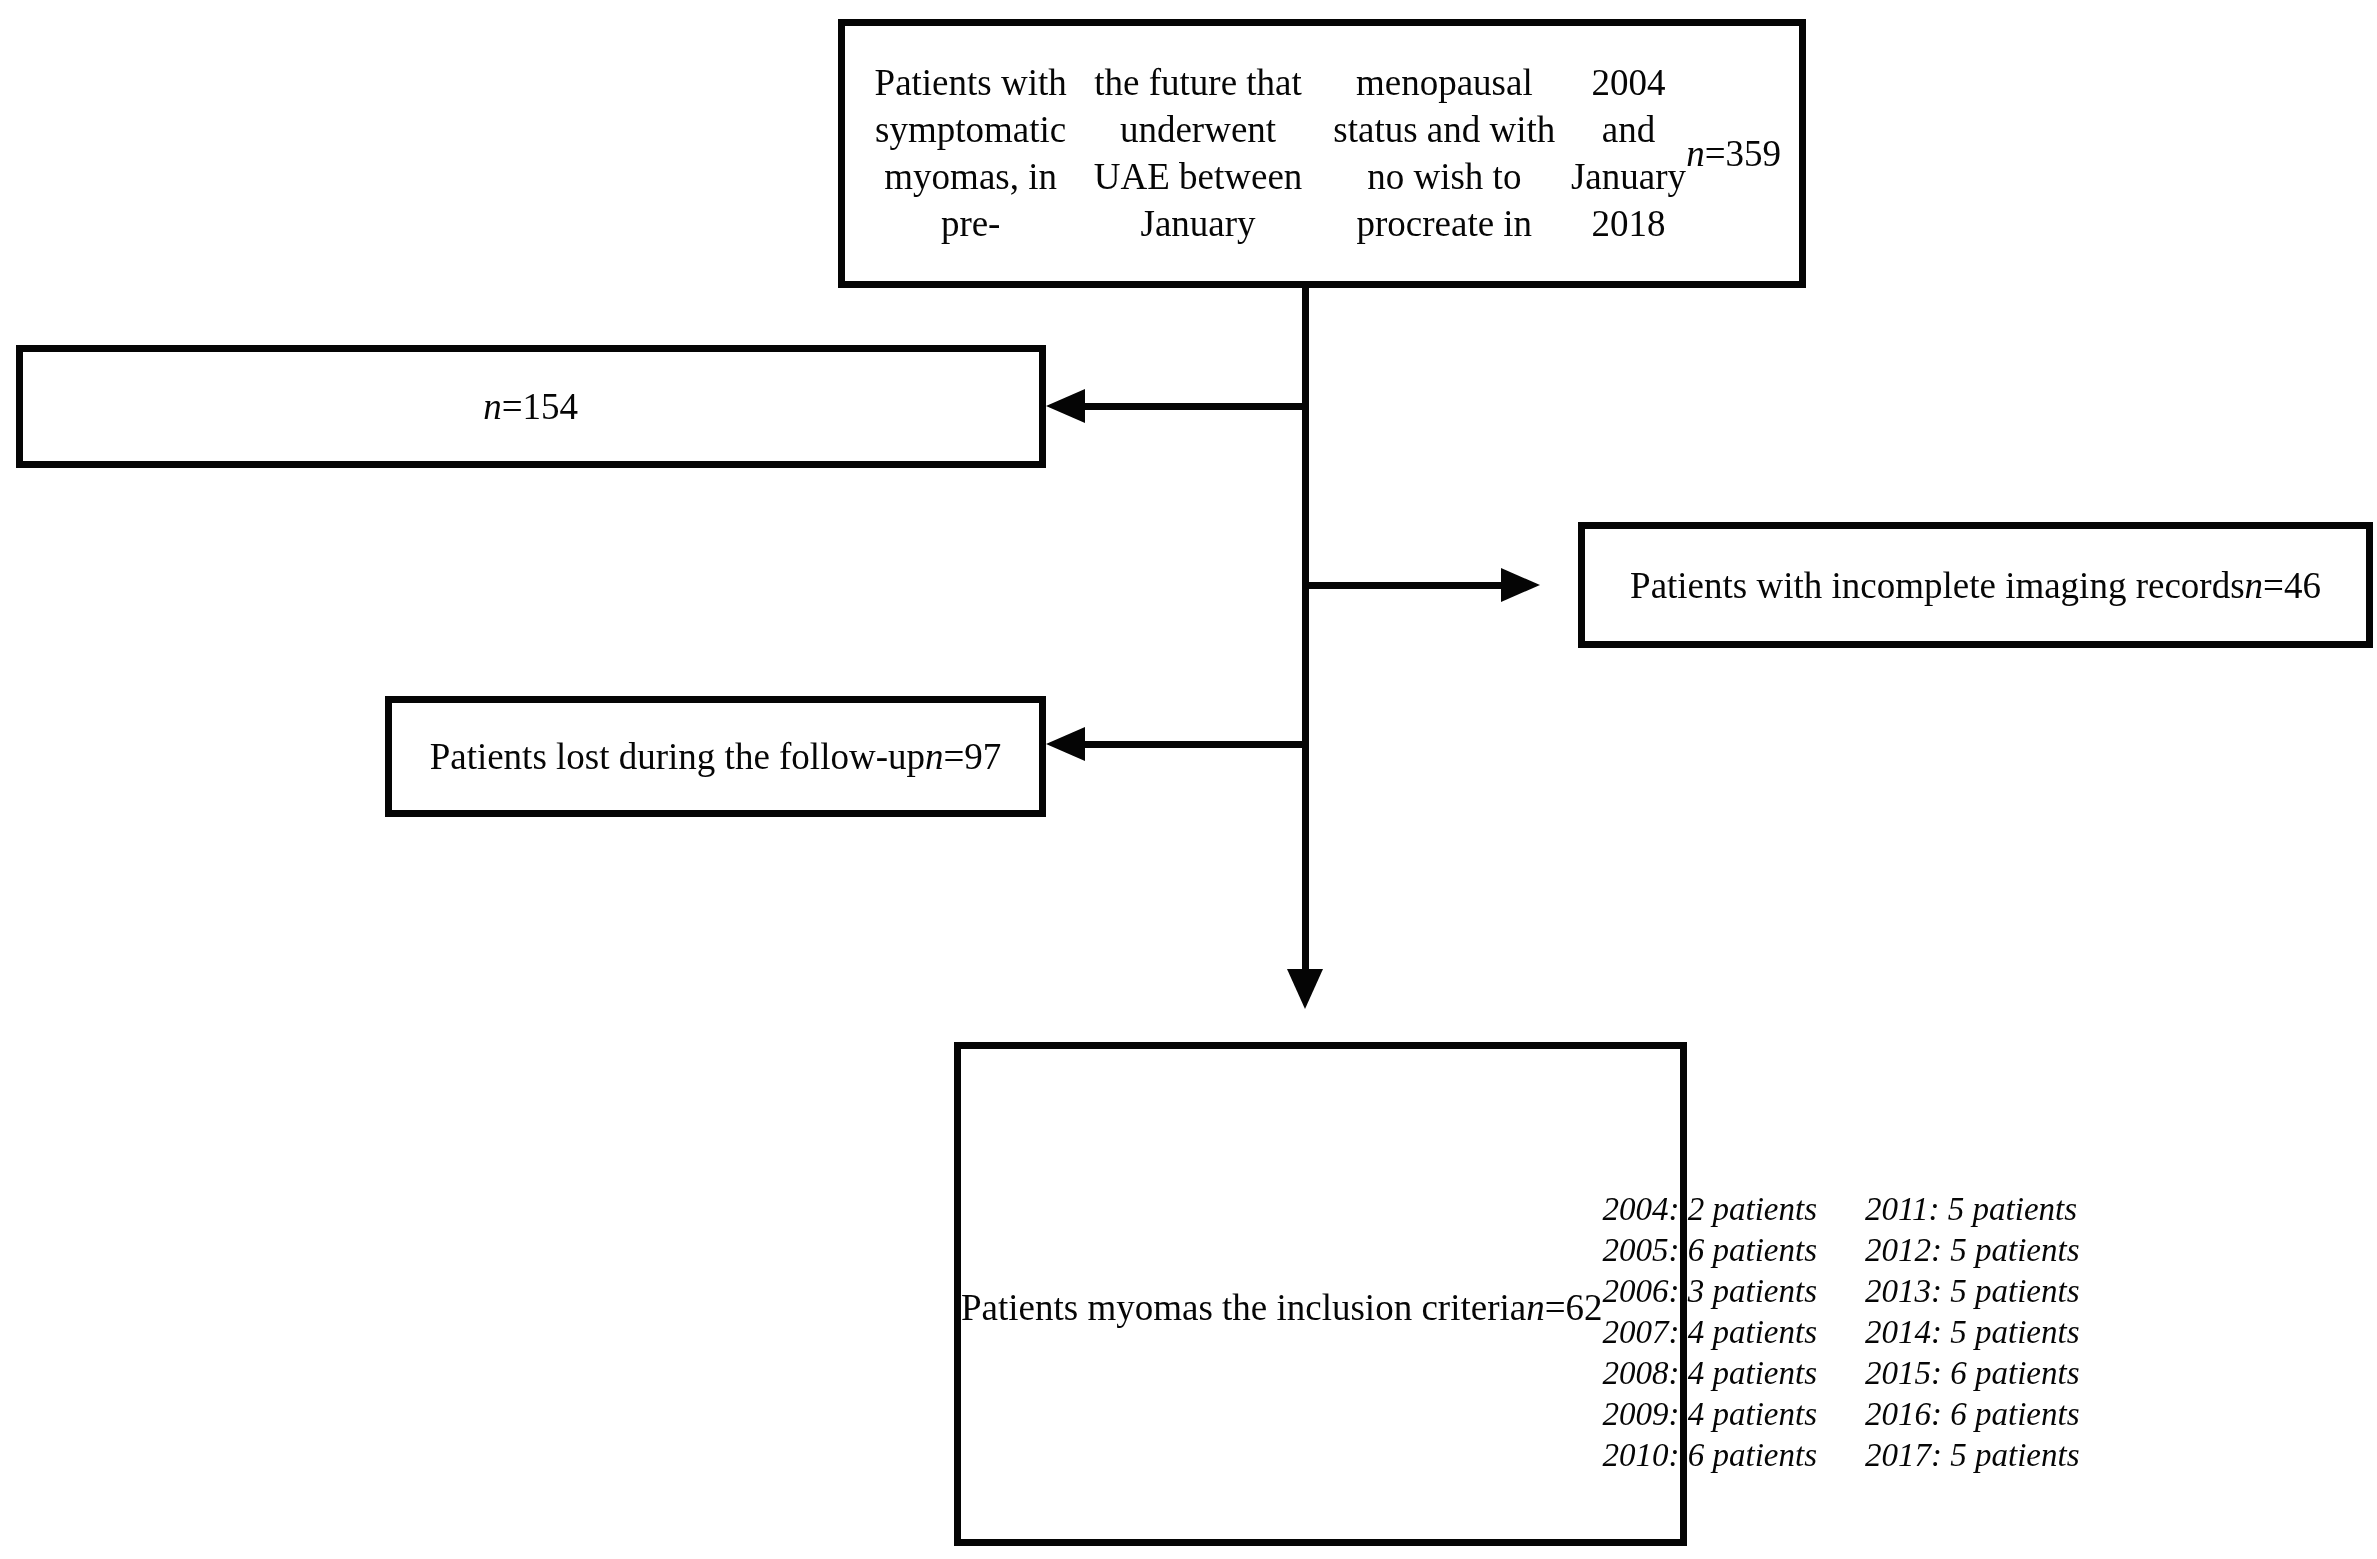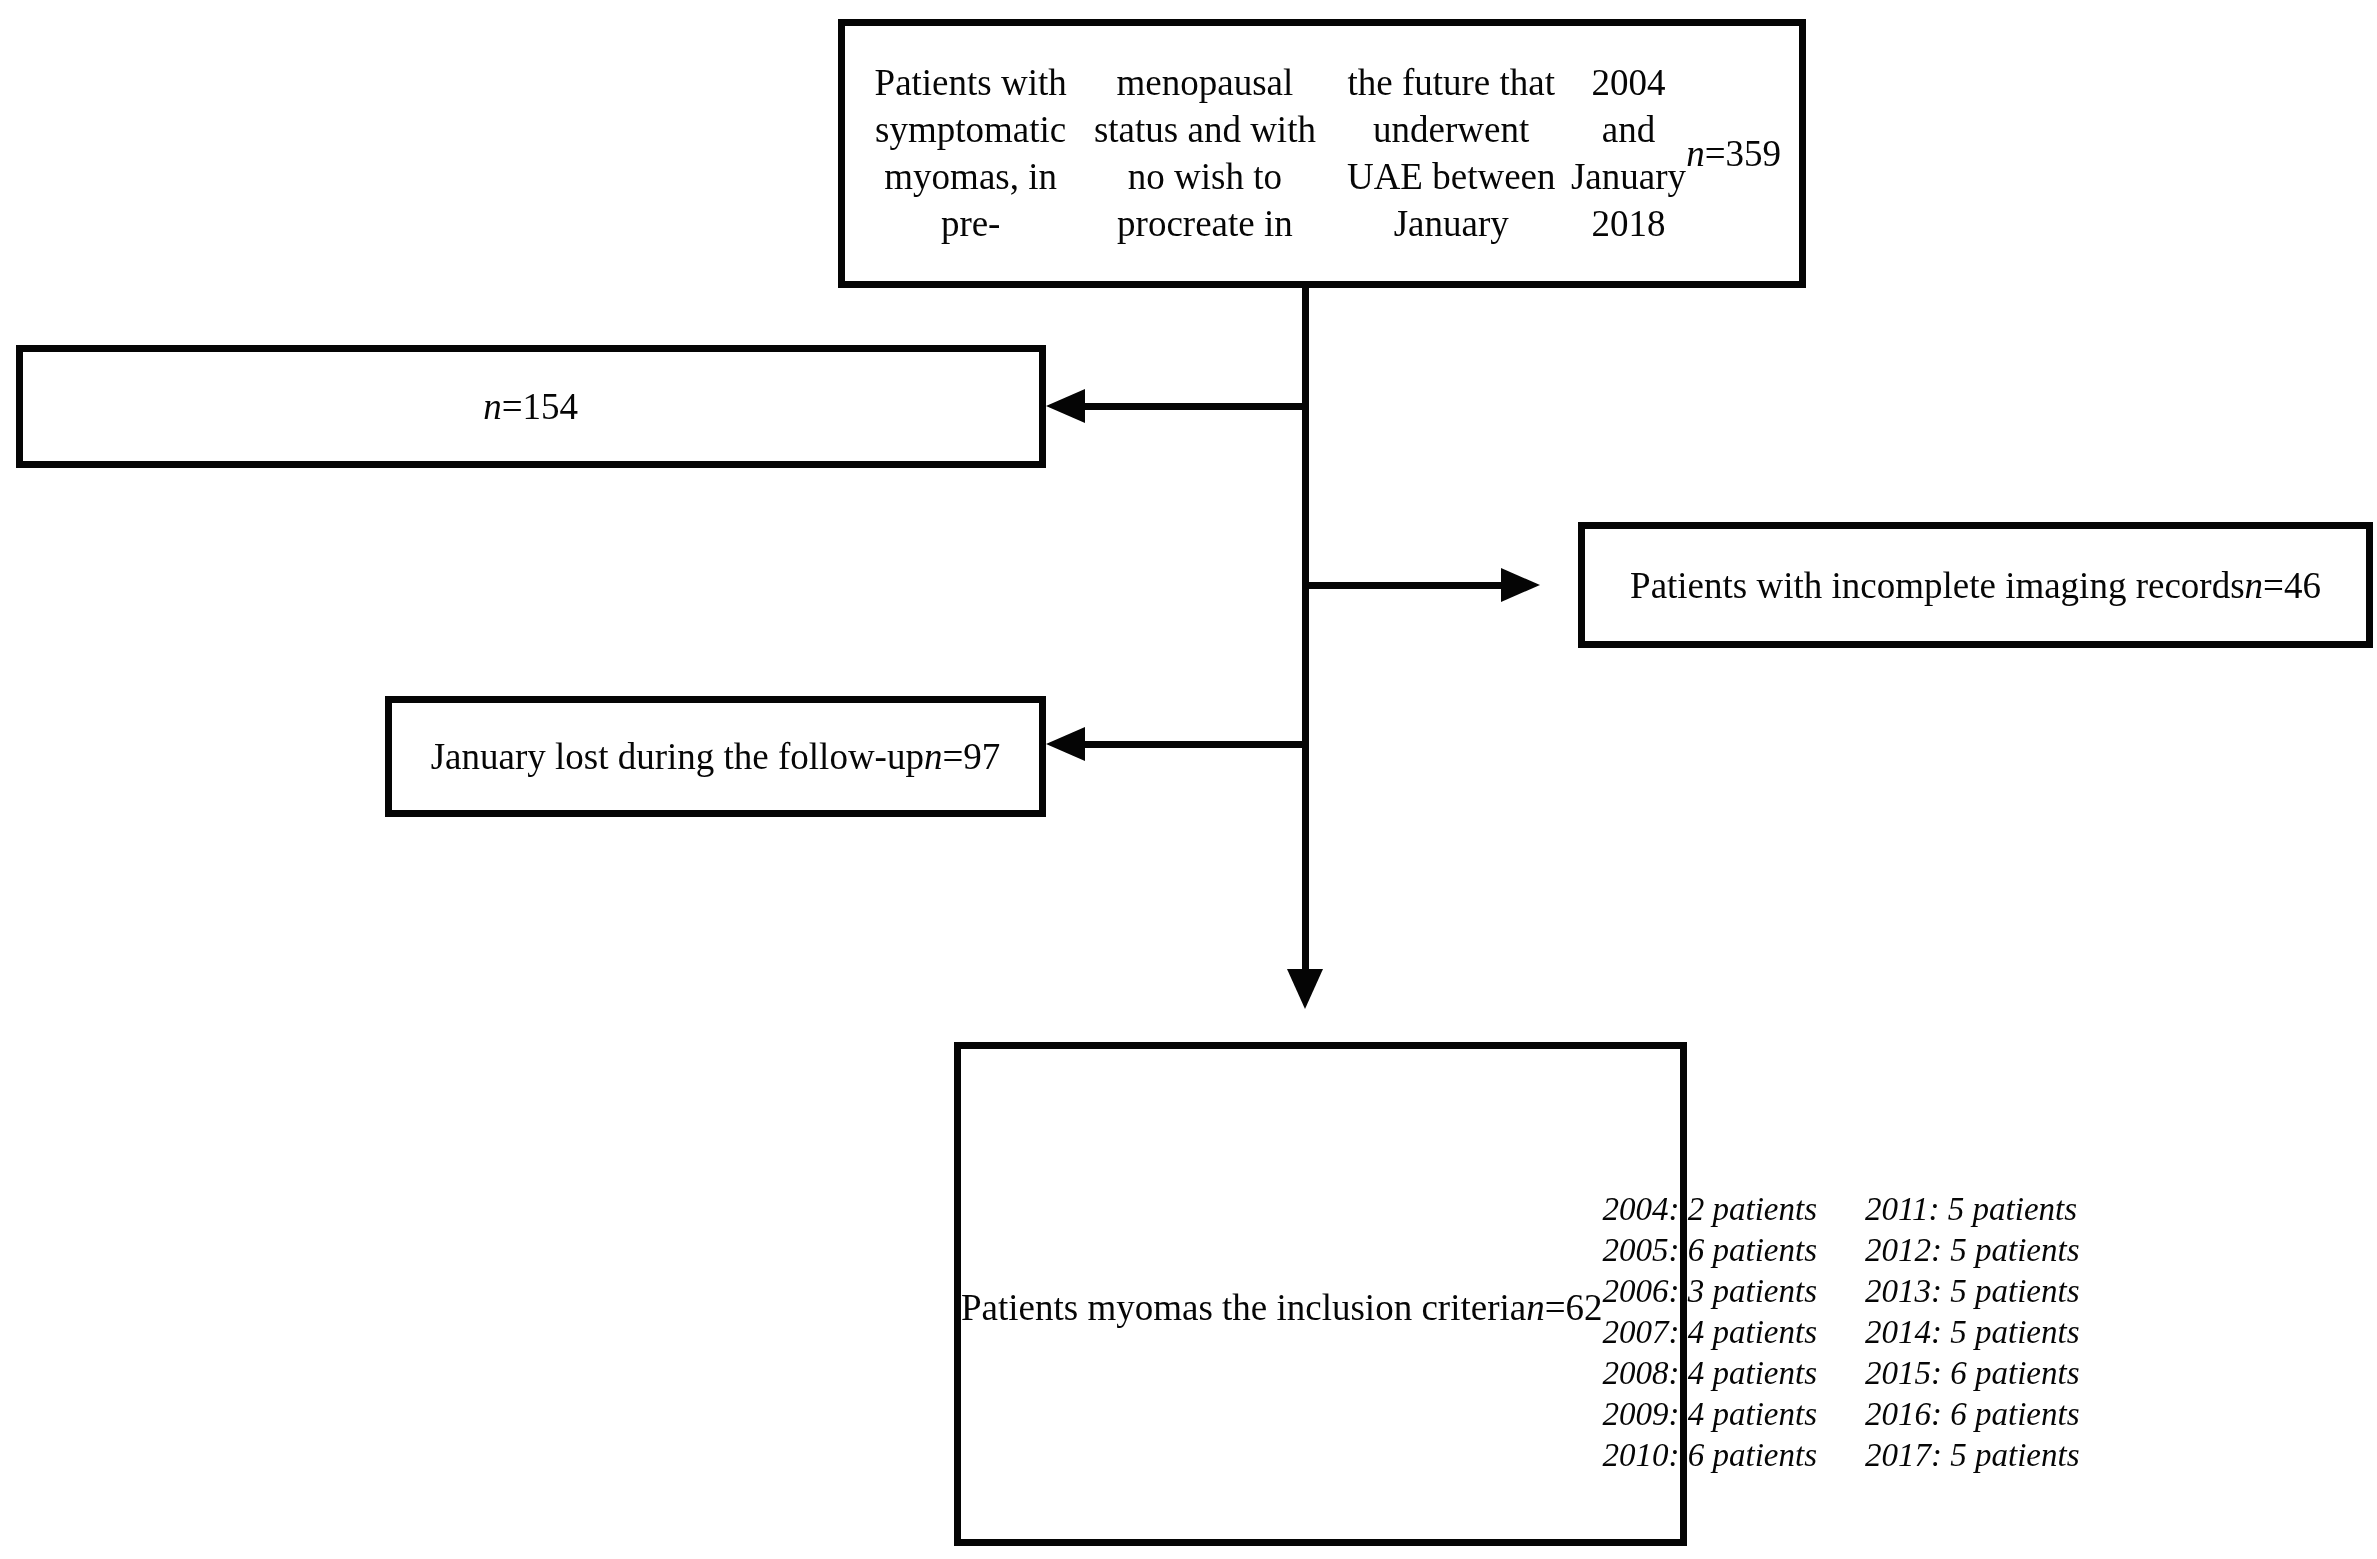--- a/index.html
+++ b/index.html
@@ -88,37 +88,37 @@
   <div class="arrowhead left" style="left:1046px; top:389px;"></div>
 
   <div class="line" style="left:1309px; top:582px; width:194px; height:6.7px;"></div>
   <div class="arrowhead right" style="left:1501px; top:568px;"></div>
 
   <div class="line" style="left:1082px; top:741px; width:222px; height:6.7px;"></div>
   <div class="arrowhead left" style="left:1046px; top:727px;"></div>
 
   <div class="box top-box">
     <div class="box-text">Patients with symptomatic myomas, in pre-</div>
+    <div class="box-text">the future that underwent UAE between January</div>
     <div class="box-text">menopausal status and with no wish to procreate in</div>
-    <div class="box-text">the future that underwent UAE between January</div>
     <div class="box-text">2004 and January 2018</div>
     <div class="box-text"><span class="it">n</span><span>=359</span></div>
   </div>
 
   <div class="box adeno-box">
     <div class="box-text"><span class="it">n</span><span>=154</span></div>
   </div>
 
   <div class="box imaging-box">
     <div class="box-text">Patients with incomplete imaging records</div>
     <div class="box-text"><span class="it">n</span><span>=46</span></div>
   </div>
 
   <div class="box followup-box">
-    <div class="box-text">January lost during the follow-up</div>
+    <div class="box-text">Patients lost during the follow-up</div>
     <div class="box-text"><span class="it">n</span><span>=97</span></div>
   </div>
 
   <div class="box inclusion-box">
     <div class="box-text">Patients myomas the inclusion criteria</div>
     <div class="box-text"><span class="it">n</span><span>=62</span></div>
     <div class="year-grid">
       <div class="year-cell">2004: 2 patients</div>
       <div class="year-cell">2011: 5 patients</div>
       <div class="year-cell">2005: 6 patients</div>

